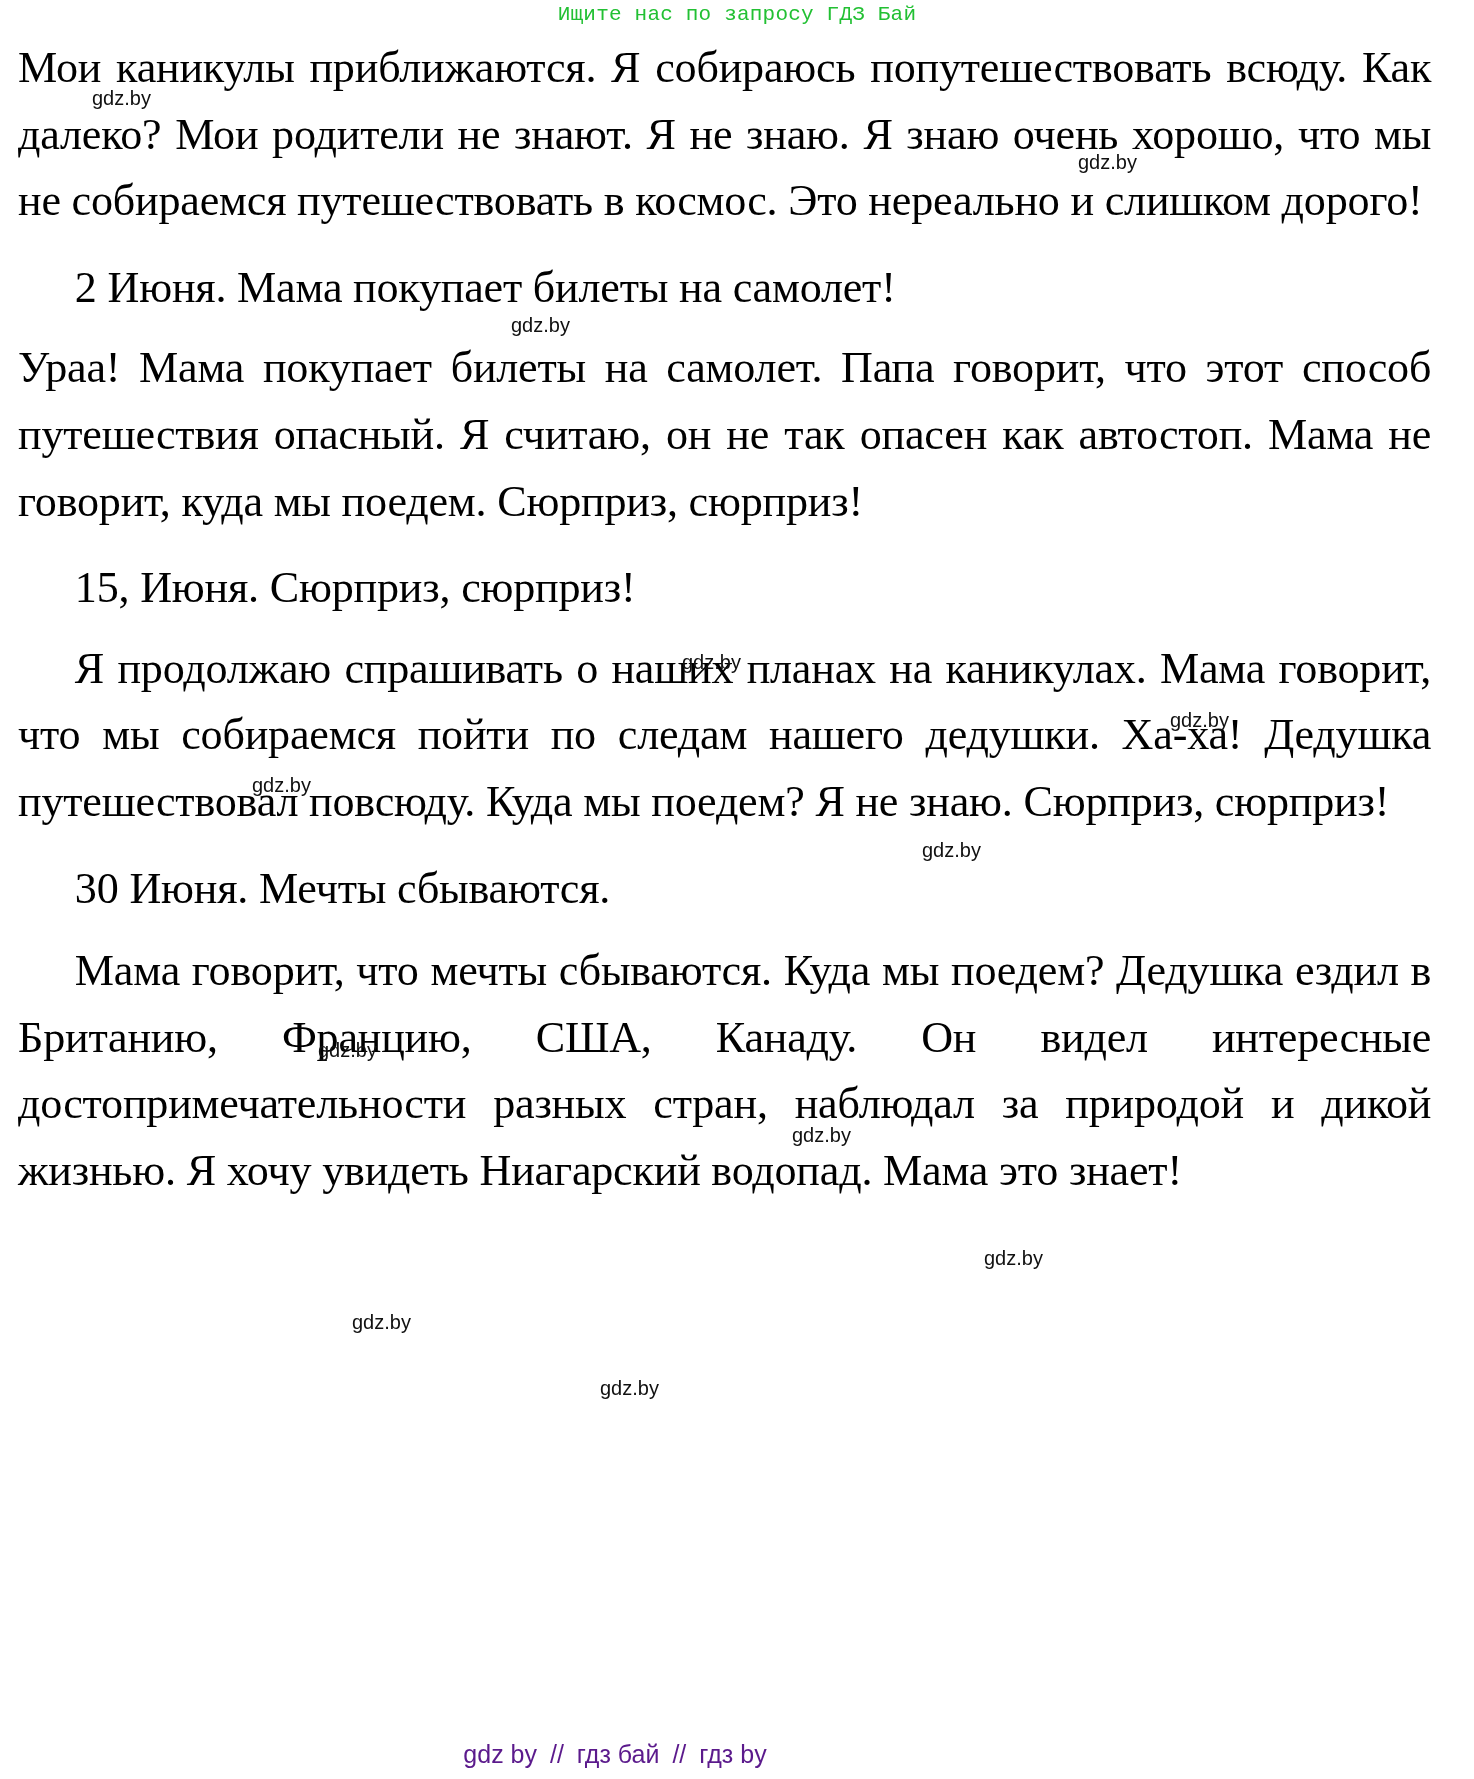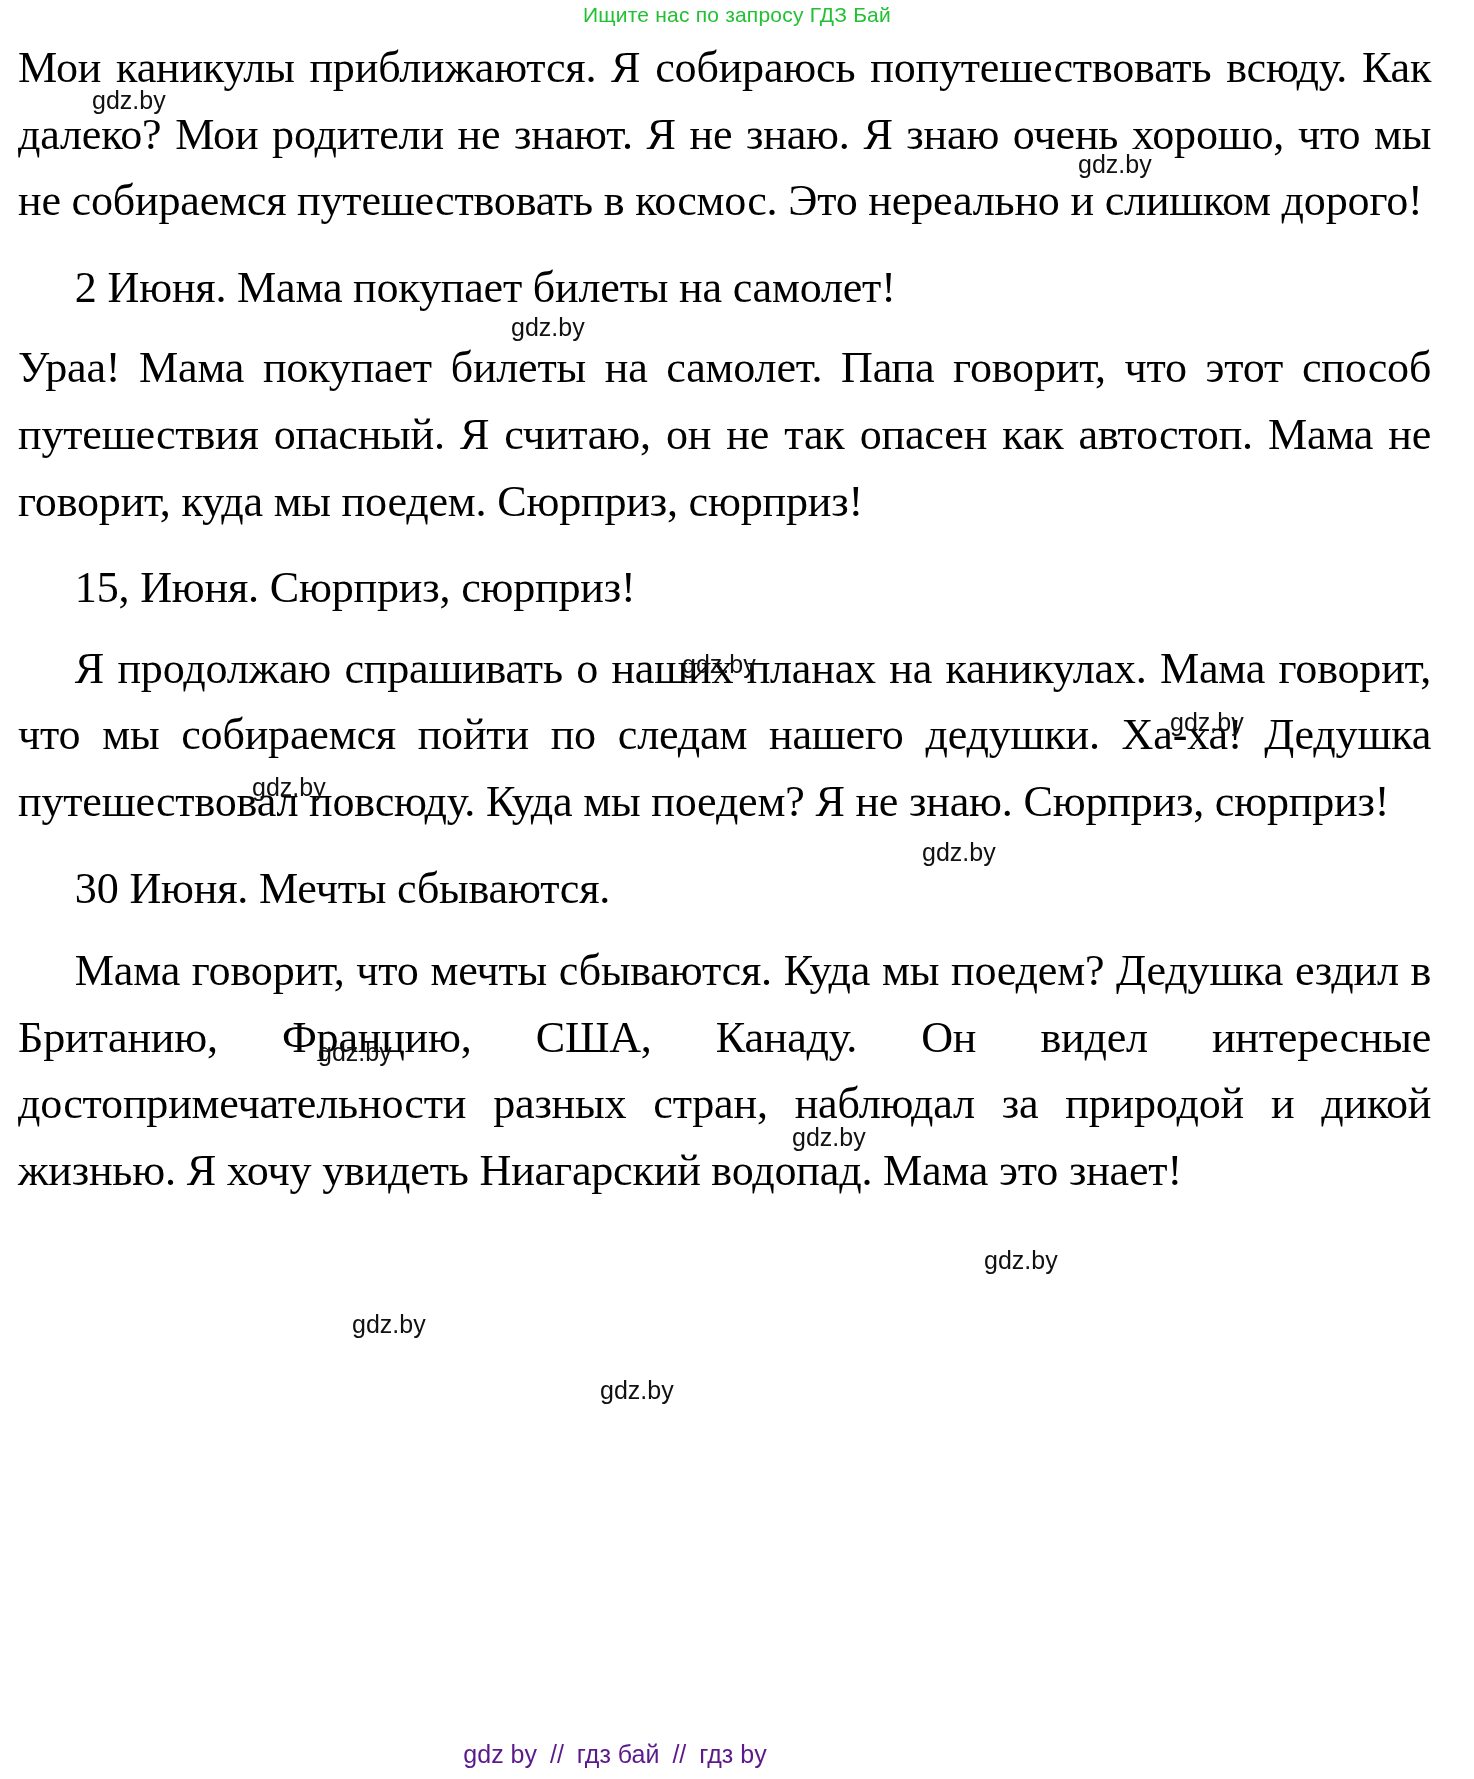--- a/index.html
+++ b/index.html
@@ -17,21 +17,21 @@
   }
 
   
   .top-banner {
     position: absolute;
     top: 0;
     left: 0;
     width: 1474px;
     height: 30px;
     text-align: center;
-    font-family: Liberation Sans, sans-serif;
+    font-family: Liberation Mono, monospace;
     font-size: 21px;
     line-height: 30px;
     color: #22c033;
     letter-spacing: 0.2px;
     white-space: nowrap;
   }
 
   
   .doc {
     position: absolute;
@@ -64,21 +64,21 @@
 
   
   .gap-a { margin-bottom: 20px; }
   .gap-b { margin-bottom: 14px; }
   .gap-c { margin-bottom: 16px; }
 
   
   .wm {
     position: absolute;
     font-family: "Liberation Sans", "DejaVu Sans", sans-serif;
-    font-size: 25px;
+    font-size: 20px;
     line-height: 1;
     color: #111111;
     white-space: nowrap;
     pointer-events: none;
     user-select: none;
   }
 
   
   .footer {
     position: absolute;

